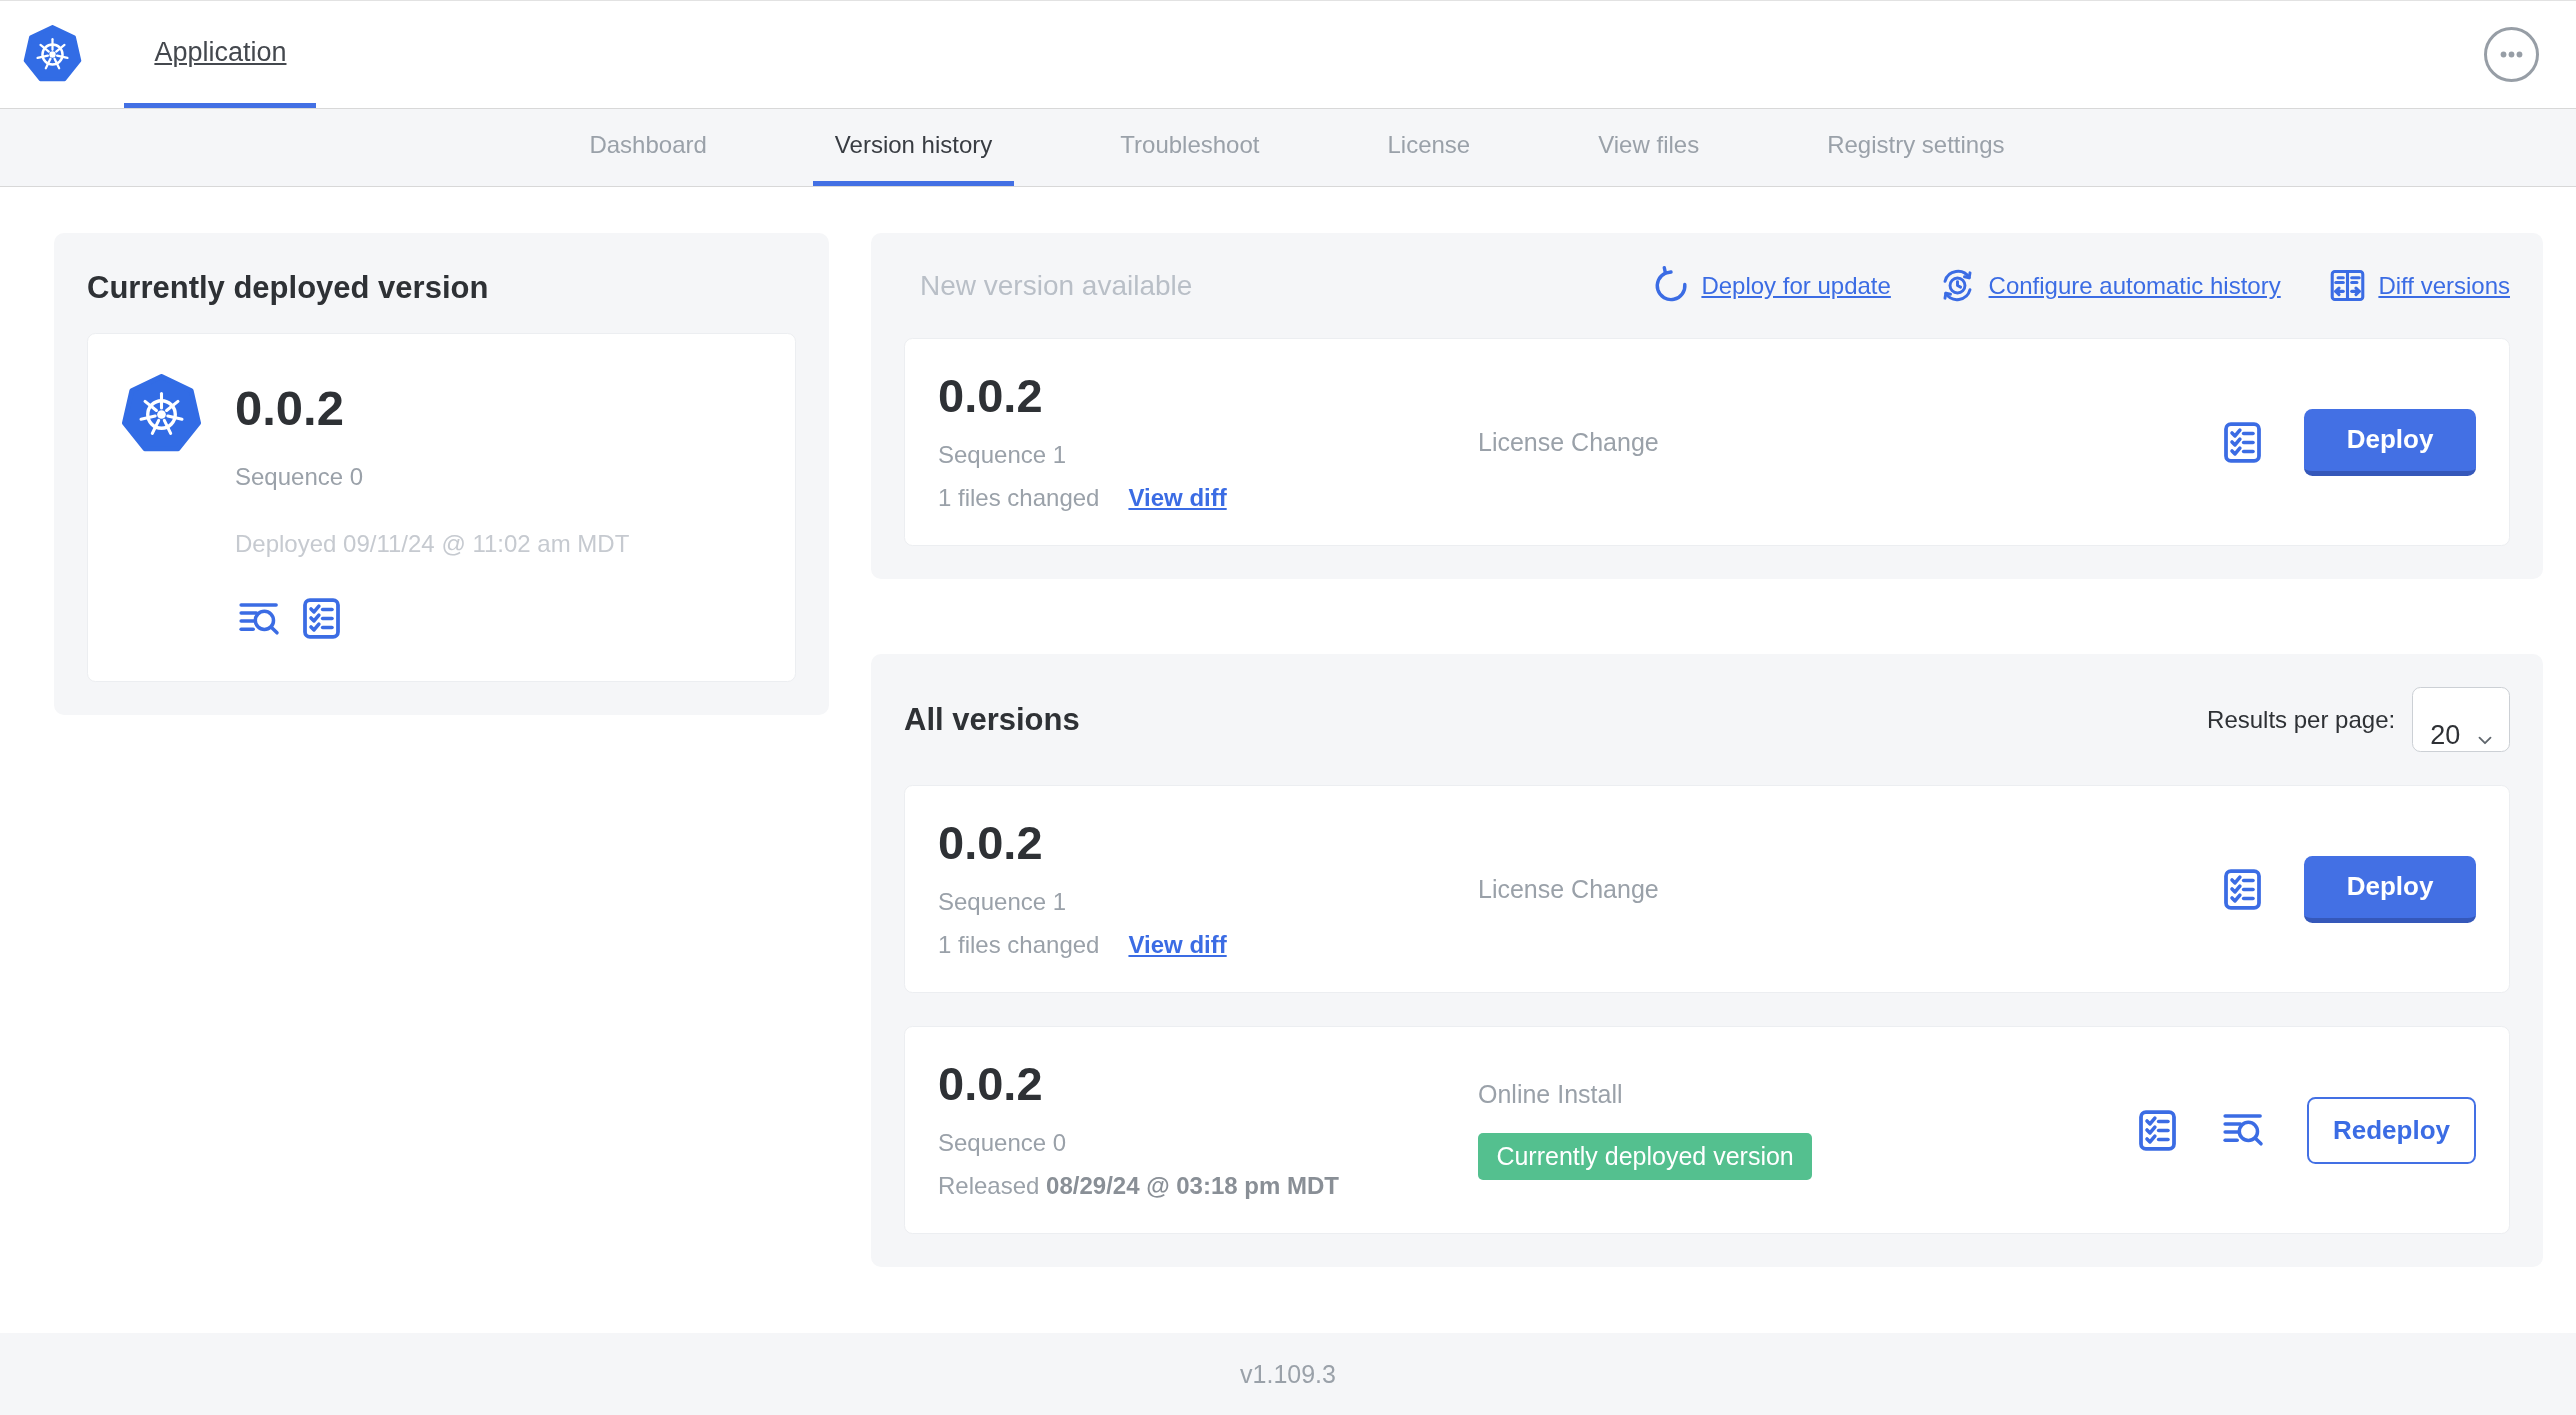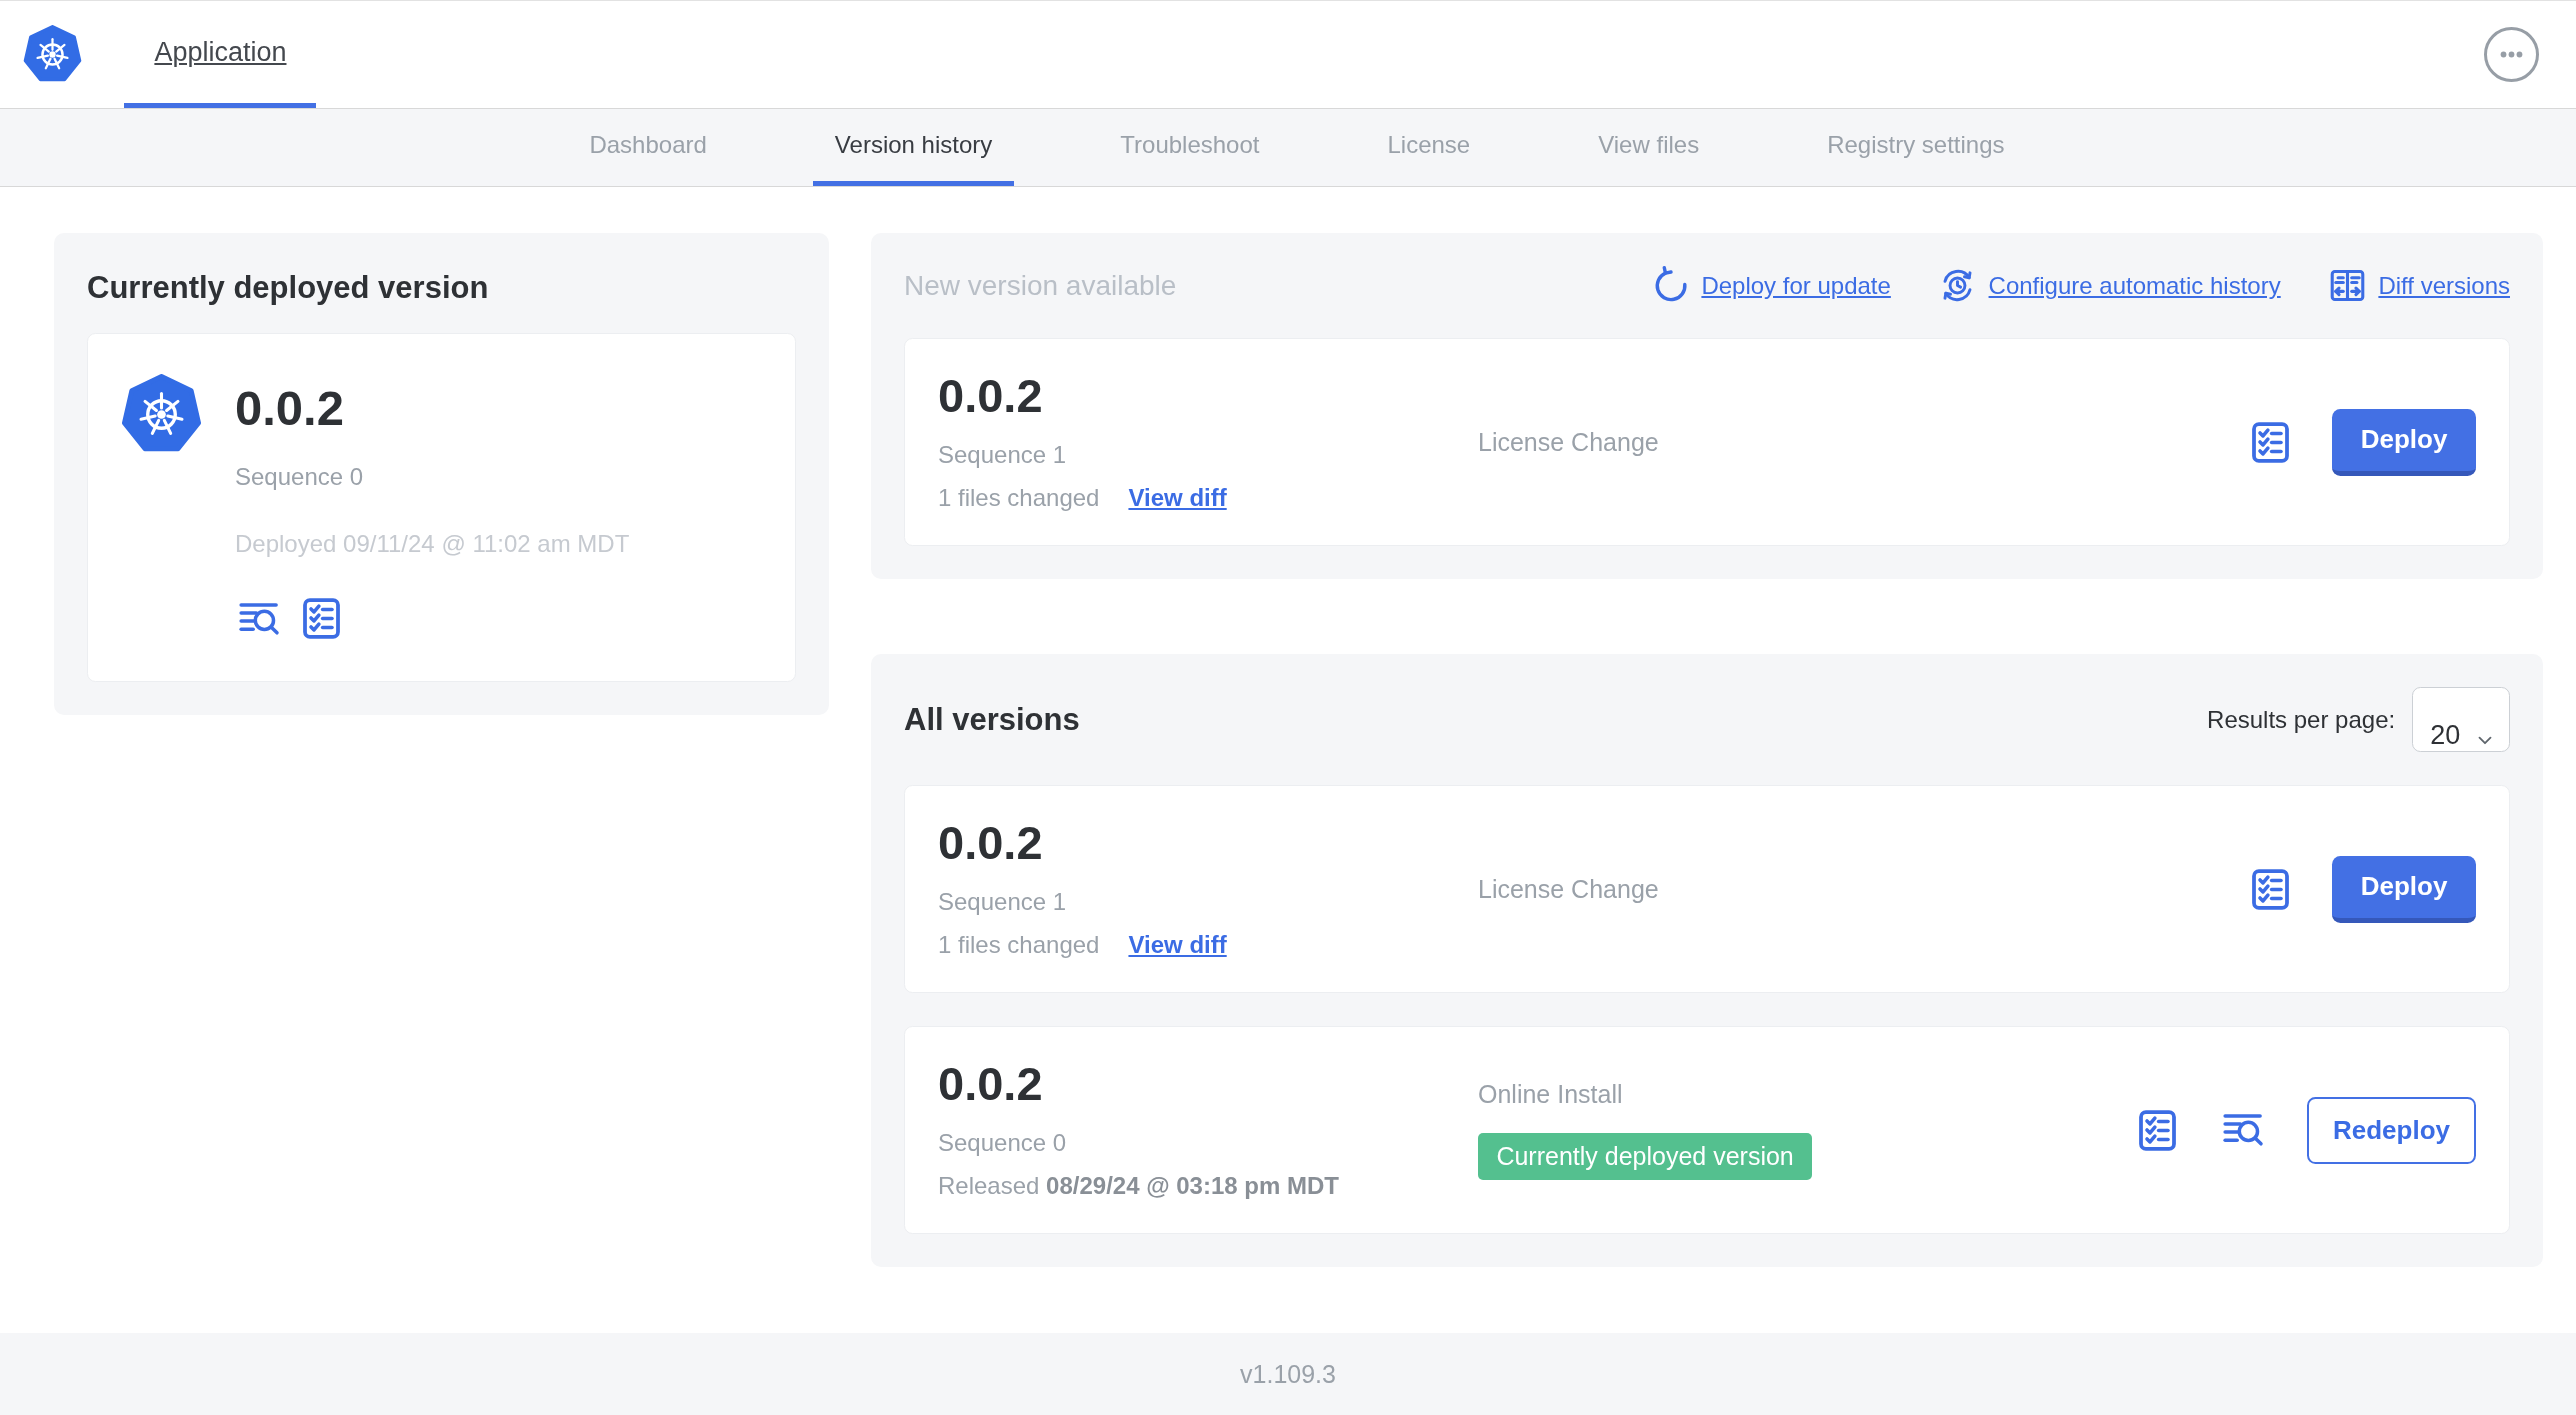--- a/index.html
+++ b/index.html
@@ -36,39 +36,39 @@
   .cc-info { margin-left:33px; }
   .cc-version { font-size:49px; font-weight:bold; color:#2e3135; line-height:1; margin-top:10px; }
   .cc-sequence { font-size:24px; color:#9aa1a9; margin-top:30px; }
   .cc-deployed { font-size:24px; color:#c6cad0; margin-top:39px; }
   .cc-icons { margin-top:37px; display:flex; align-items:center; gap:15px; color:#3b6ce4; }
   .icon-logs svg { width:49px; height:42px; display:block; cursor:pointer; }
   .icon-check svg { width:45px; height:47px; display:block; cursor:pointer; }
   
   .right-col { flex:1; display:flex; flex-direction:column; gap:75px; }
   .panel-head { display:flex; align-items:center; justify-content:space-between; }
-  .nv-title { font-size:28px; color:#b9bfc7; }
+  .nv-title { font-size:28px; color:#b9bfc7;margin-left:16px; }
   .head-links { display:flex; align-items:center; gap:47px; }
   .hlink { display:flex; align-items:center; gap:11.7px; color:#3b6ce4; font-size:24px; cursor:pointer; white-space:nowrap; }
   .hlink svg { width:39px; height:39px; flex:none; }
   .hlink .lbl { text-decoration:underline; }
   .version-card { margin-top:33px; background:#fff; border:0.8px solid #eceef1; border-radius:8.4px; padding:33px; display:flex; align-items:center; min-height:196px; }
   .v-left { width:540px; flex:none; }
   .v-version { font-size:47px; font-weight:bold; color:#2e3135; line-height:1; }
   .v-sequence { font-size:24px; color:#9aa1a9; margin-top:22px; }
   .v-files { font-size:24px; color:#9aa1a9; margin-top:15px; display:flex; gap:29px; align-items:baseline; }
   .view-diff { color:#3b6ce4; text-decoration:underline; font-weight:bold; cursor:pointer; }
   .v-released { font-size:24px; color:#9aa1a9; margin-top:15px; }
   .v-released b { color:#898f96; }
   .v-mid { flex:1; min-width:0; padding-right:25px; }
   .v-type { font-size:25px; color:#9aa1a9; }
   .badge { display:inline-block; background:#54c08f; color:#fff; font-size:25px; padding:9.2px 18.4px; border-radius:5px; margin-top:23.4px; }
   .v-right { margin-left:auto; display:flex; align-items:center; gap:39px; color:#3b6ce4; }
   .btn { font-size:26px; font-weight:bold; border-radius:8.4px; height:67px; display:inline-flex; align-items:center; justify-content:center; cursor:pointer; font-family:inherit; }
-  .btn-primary { background:#4370e4; color:#fff; width:144px; border:none; border-bottom:5px solid #3558ba; }
+  .btn-primary { background:#4370e4; color:#fff; width:172px; border:none; border-bottom:5px solid #3558ba; }
   .btn-outline { background:#fff; color:#3b6ce4; width:169px; border:2.5px solid #4370e4; }
   
   .av-right { display:flex; align-items:center; }
   .rpp-label { font-size:24px; color:#2e3135; }
   .select-box { margin-left:17px; height:65px; min-width:94px; background:#fff; border:1.7px solid #ccd0d5; border-radius:8.4px;
     display:flex; align-items:flex-end; gap:13.4px; padding:0 13.4px 0 17px; font-size:27px; color:#2e3135; cursor:pointer; }
   .select-box svg { width:22px; height:22px; color:#5f666d; }
   
   .footer { height:82px; flex:none; background:#f5f6f8; display:flex; align-items:center; justify-content:center;
     font-size:25px; color:#9aa1a9; }

